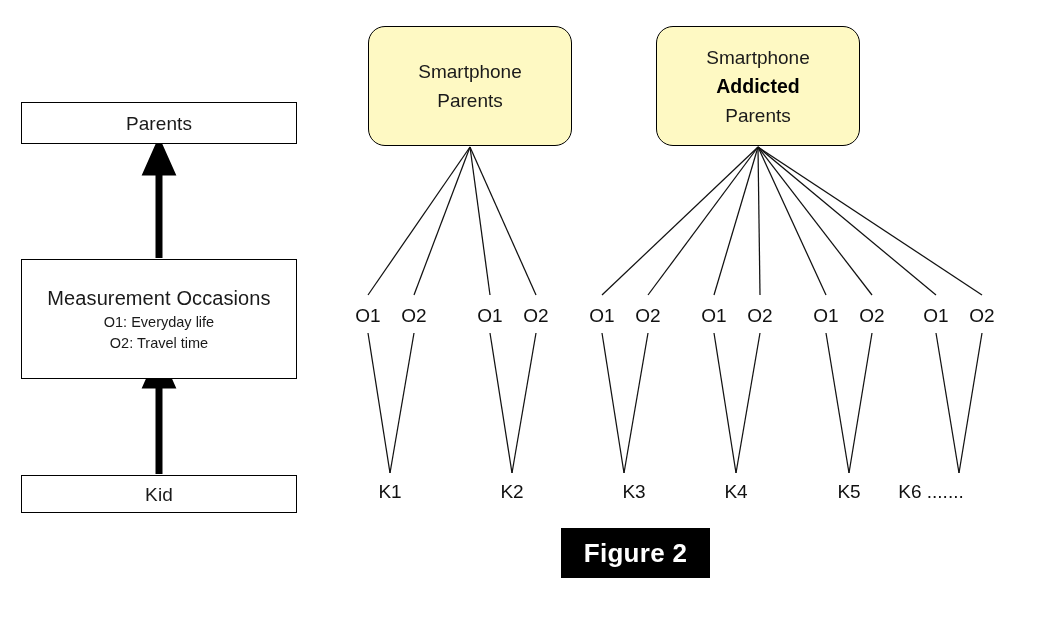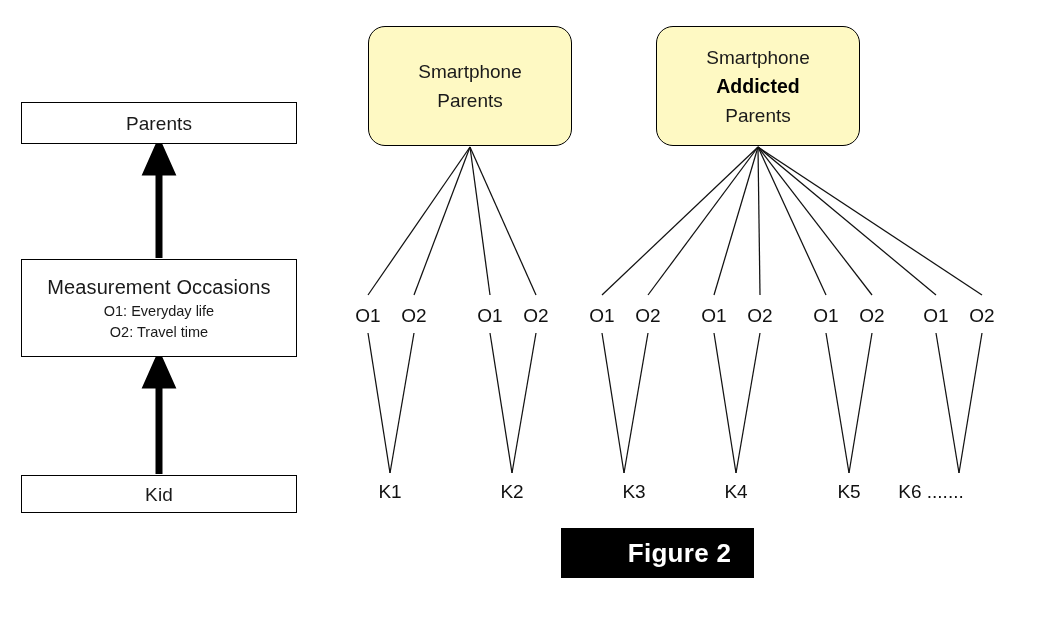--- a/index.html
+++ b/index.html
@@ -50,21 +50,21 @@
     font-size: 20px;
     line-height: 27px;
   }
   .lbox-sub {
     font-size: 14.5px;
     line-height: 21px;
     color: #1a1a1a;
   }
 
   #box-parent   { left: 21px;  top: 102px; width: 276px; height: 42px; }
-  #box-measure  { left: 21px;  top: 259px; width: 276px; height: 98px; }
+  #box-measure  { left: 21px;  top: 259px; width: 276px; height: 120px; }
   #box-kid      { left: 21px;  top: 475px; width: 276px; height: 38px; }
 
   
   .gbox {
     position: absolute;
     box-sizing: border-box;
     border: 1.7px solid #000000;
     border-radius: 17px;
     background: #fef9c3;
     display: flex;
@@ -100,21 +100,20 @@
     width: 149px;
     height: 50px;
     background: #000000;
     color: #ffffff;
     font-size: 26px;
     font-weight: bold;
     display: flex;
     align-items: center;
     justify-content: center;
     letter-spacing: .3px;
-    padding-left: 44px;
   }
 </style>
 </head>
 <body>
 
 <div id="canvas">
 
   <svg id="wires" viewBox="0 0 1054 620" xmlns="http://www.w3.org/2000/svg">
 
     <g stroke="#000" stroke-width="7" fill="#000">

